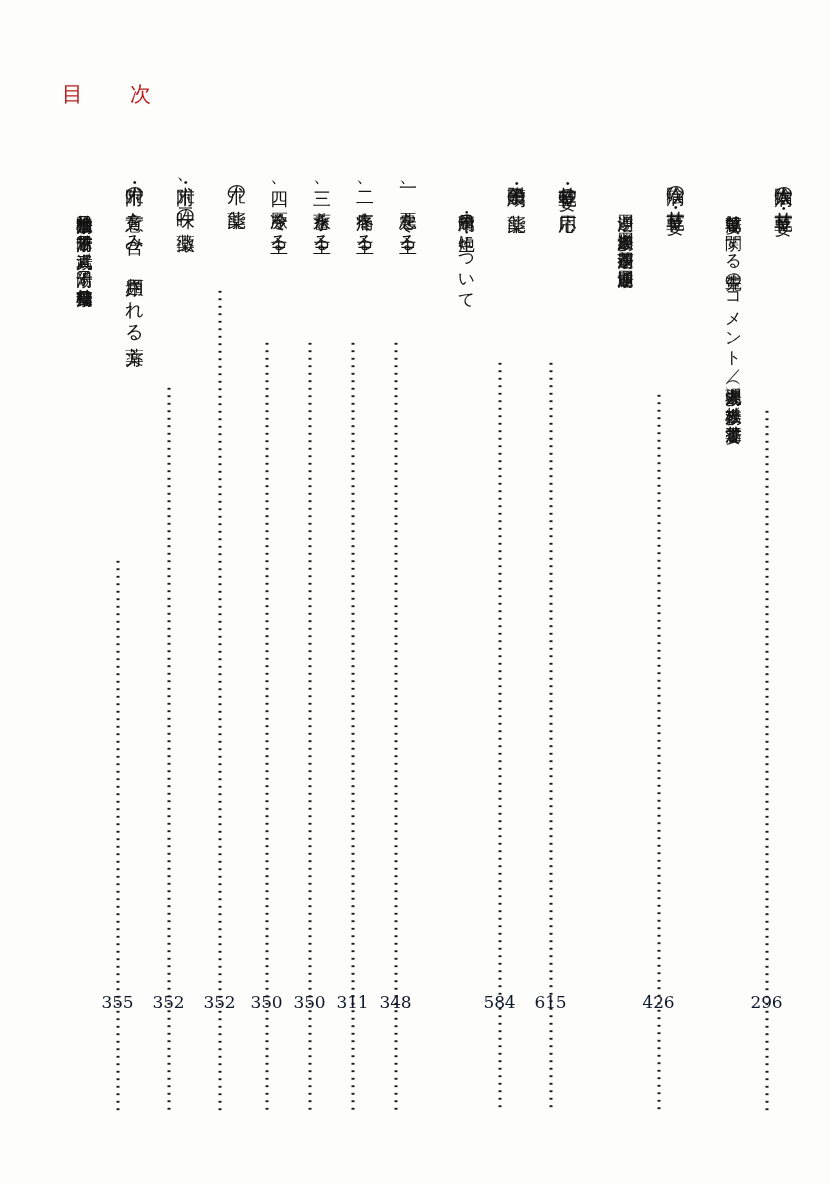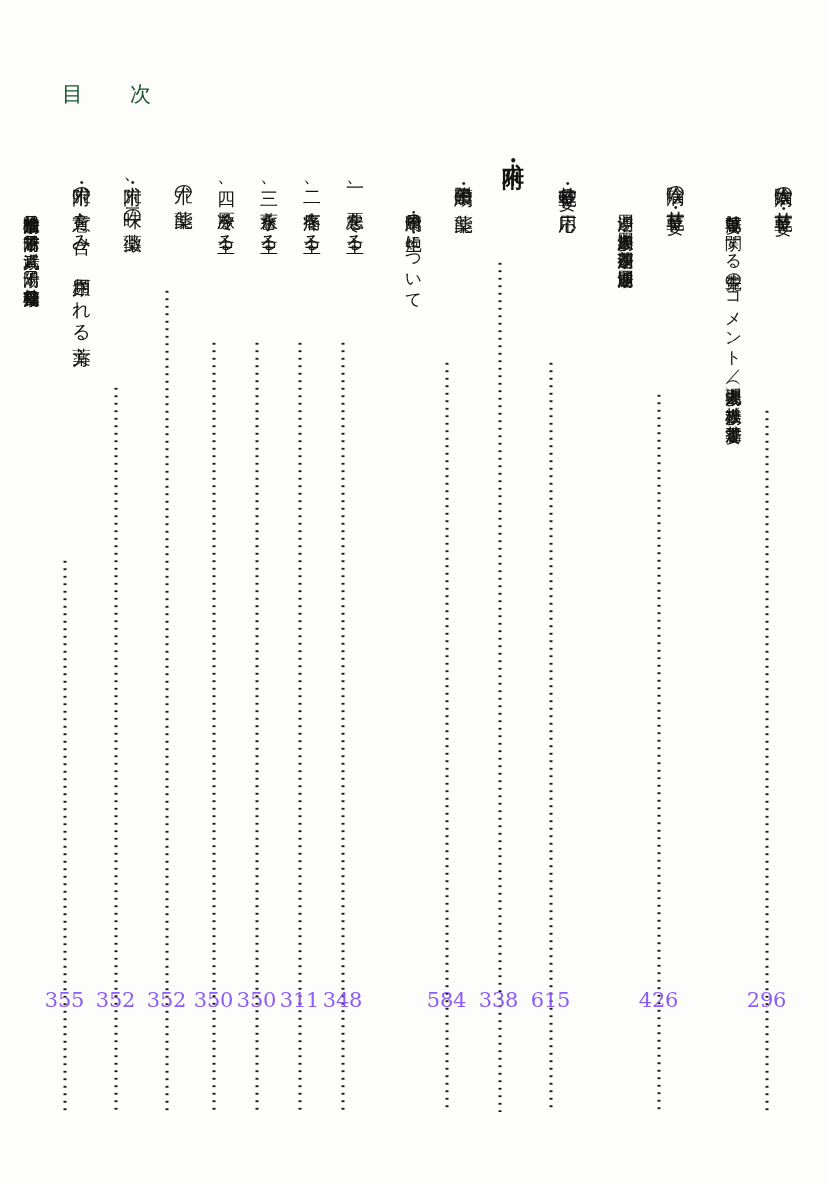--- a/index.html
+++ b/index.html
@@ -25,21 +25,21 @@
   }
 
   
   #toc-header {
     position: absolute;
     left: 62px;
     top: 80px;
     font-size: 21px;
     letter-spacing: 0.62em;
     font-weight: 400;
-    color: #14532d;
+    color: #b91c1c;
     font-family: "DejaVu Serif", "Liberation Serif", serif;
     white-space: nowrap;
   }
 
   
   #toc-body {
     position: absolute;
     left: 52px;
     top: 140px;
     width: 740px;
@@ -120,24 +120,24 @@
   .lvl-1   .leader { left: 50%; }
   .lvl-num .leader { left: 50%; }
 
   
   .pagenum {
     position: absolute;
     bottom: 8px;
     left: 0;
     width: 100%;
     text-align: center;
-    font-size: 21px;
-    font-family: "DejaVu Serif", "Liberation Serif", serif;
-    font-weight: 400;
-    color: #8b5cf6;
+    font-size: 17px;
+    font-family: "DejaVu Serif", "Liberation Serif", serif;
+    font-weight: 400;
+    color: #0f172a;
     letter-spacing: -0.01em;
   }
 </style>
 </head>
 <body>
 
 <div id="page">
 
   <div id="toc-header">目　次</div>
 
@@ -156,25 +156,20 @@
         <div class="pagenum">426</div>
       </div>
       <div class="entry lvl-sub nopage">
         <div class="vtext">四逆湯／四逆加人参湯／茯苓四逆湯／通脈四逆湯</div>
       </div>
       <div class="entry lvl-1">
         <div class="vtext">甘草・乾姜の応用</div>
         <div class="leader" style="top: 220px; height: 752px;"></div>
         <div class="pagenum">615</div>
       </div>
-      <div class="entry lvl-head">
-        <div class="vtext">朮・附</div>
-        <div class="leader" style="top: 120px; height: 852px;"></div>
-        <div class="pagenum">338</div>
-      </div>
       <div class="entry lvl-1">
         <div class="vtext">附子・烏頭の薬能</div>
         <div class="leader" style="top: 220px; height: 752px;"></div>
         <div class="pagenum">584</div>
       </div>
       <div class="entry lvl-sub nopage">
         <div class="vtext">附子・烏頭の炮・生について</div>
       </div>
       <div class="entry lvl-num">
         <div class="vtext">一、悪寒を主る</div>

